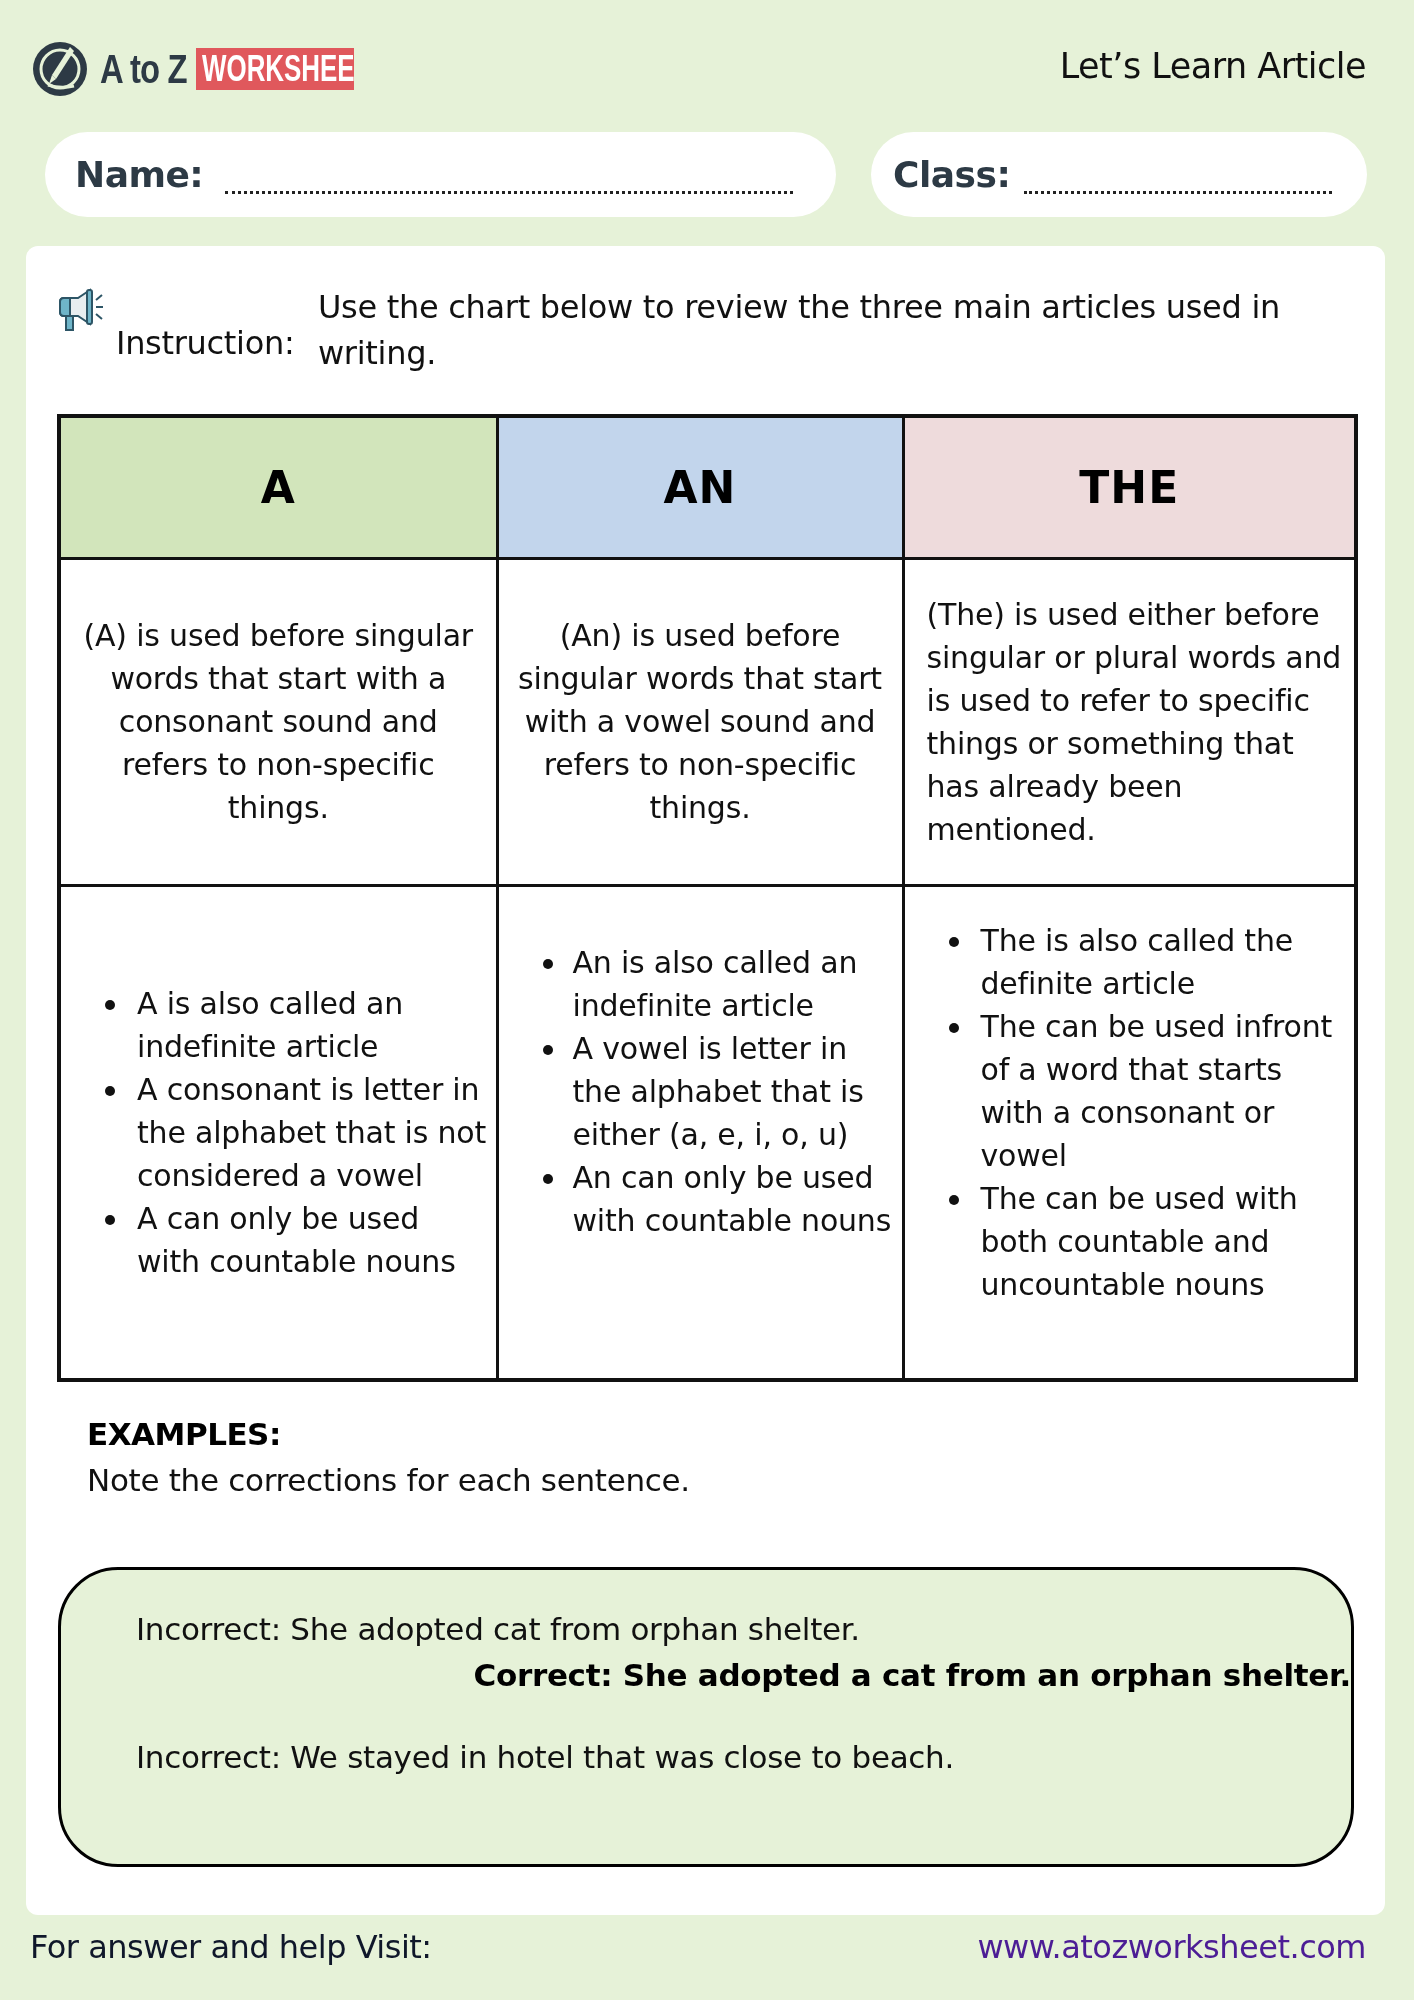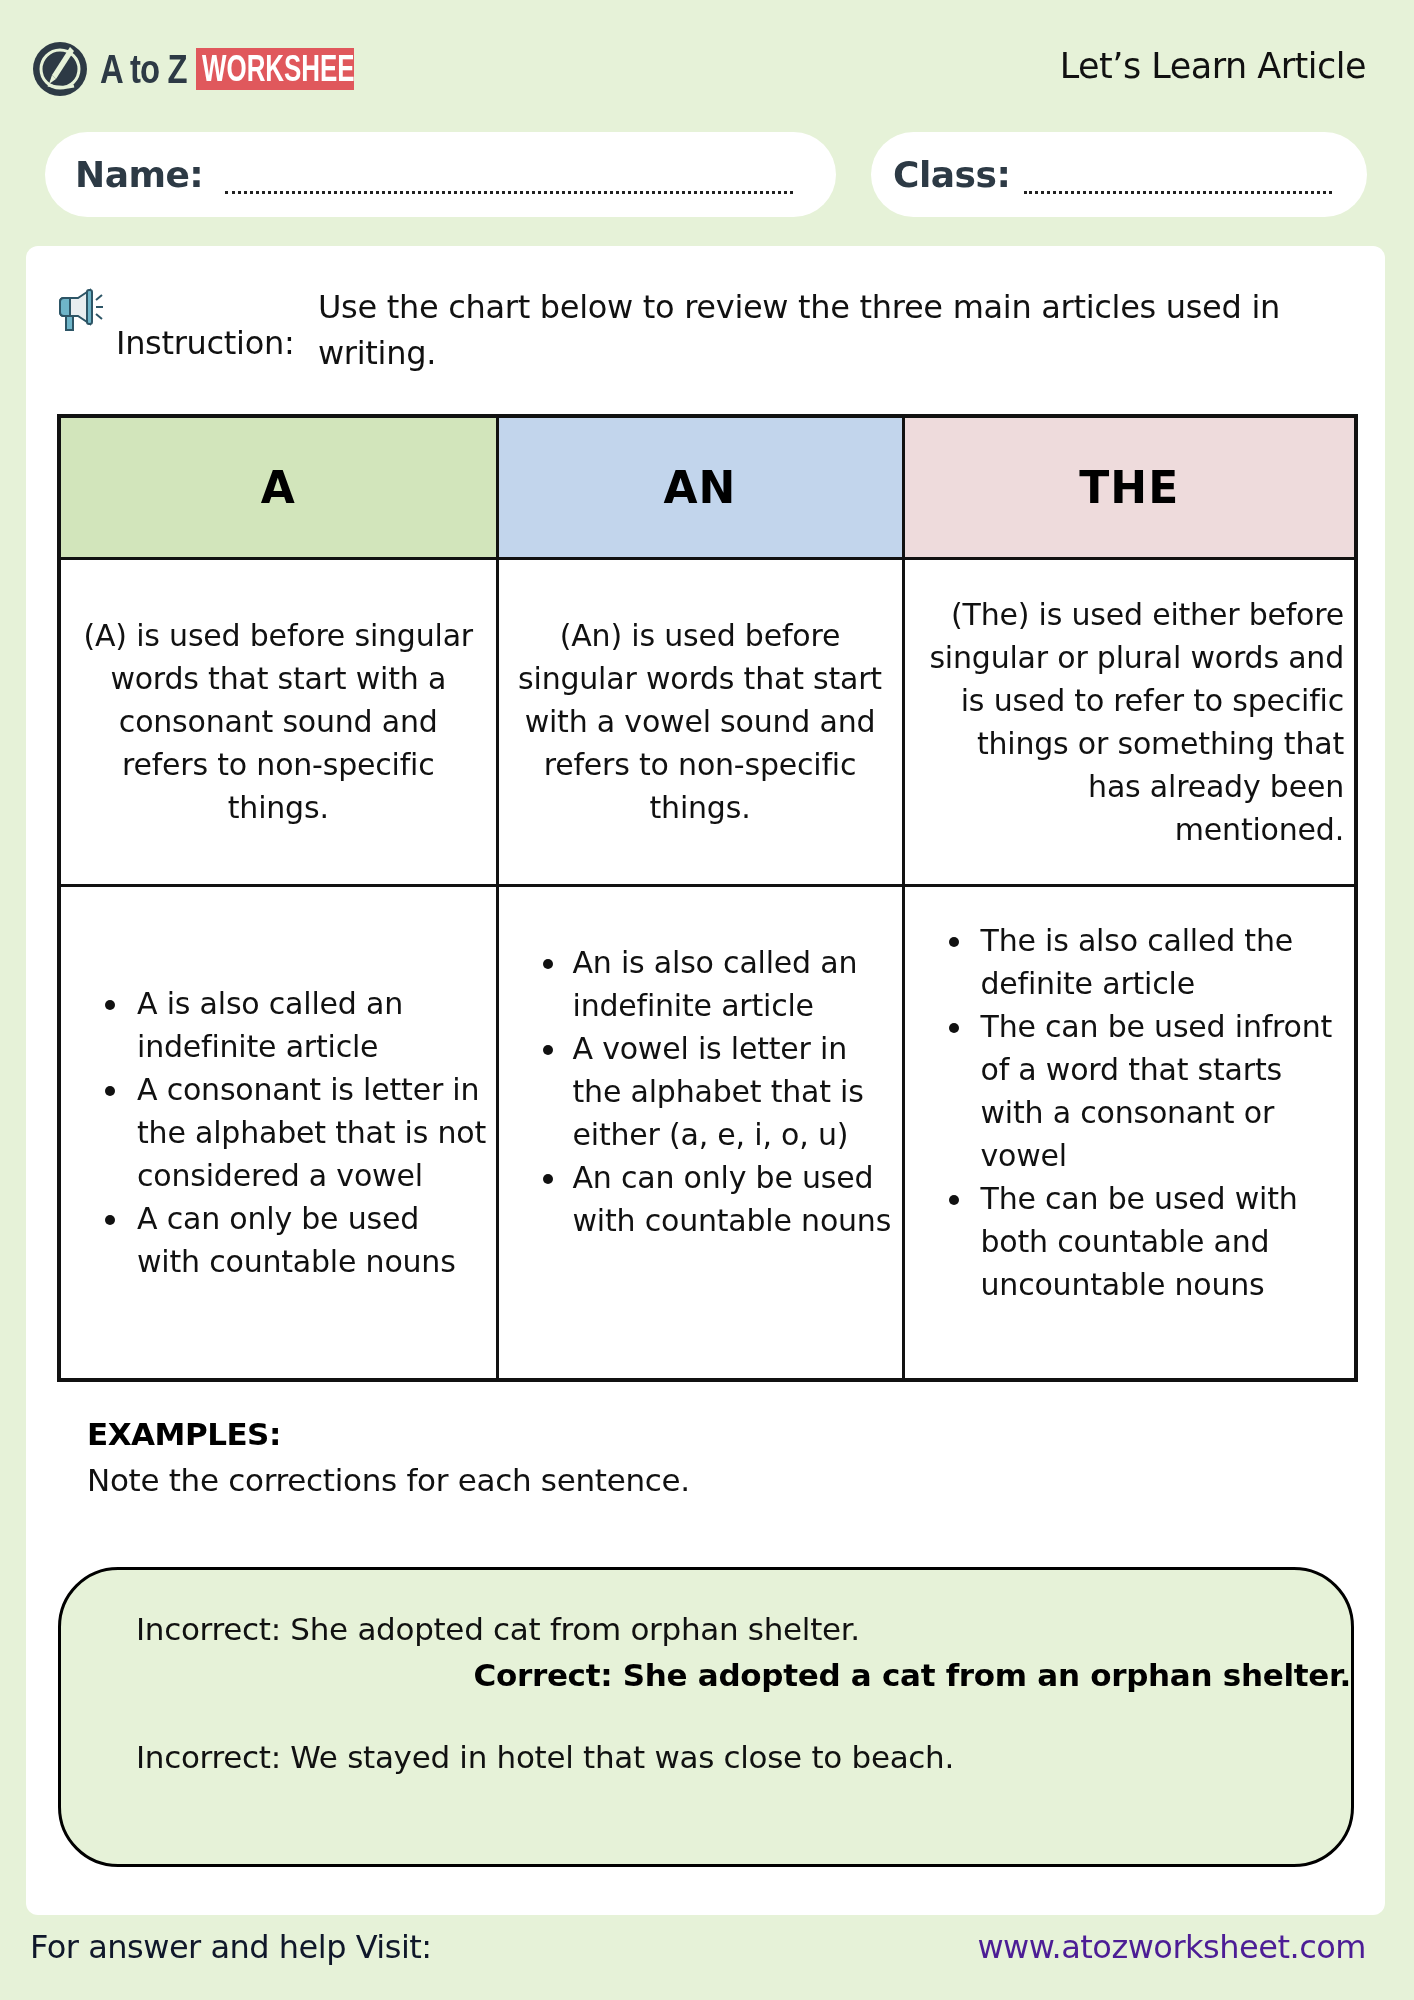--- a/index.html
+++ b/index.html
@@ -88,21 +88,21 @@
   .col-the { width: 453px; }
   th.h-a { background: #d2e5bb; }
   th.h-an { background: #c2d5ec; }
   th.h-the { background: #eedbdc; }
   tr.def-row td { height: 327px; }
   tr.notes-row td { height: 495px; }
   td.def {
     font-size: 30px; line-height: 43px; text-align: center; padding: 0 18px;
     vertical-align: middle; letter-spacing: -0.2px; color: #111;
   }
-  td.def.left { text-align: right; padding-left: 22px; padding-right: 10px; }
+  td.def.left { text-align: left; padding-left: 22px; padding-right: 10px; }
   td.notes { vertical-align: middle; padding: 0 8px 0 0; }
   td.notes.top { vertical-align: top; padding-top: 32px; }
   td.notes ul { list-style: none; }
   td.notes li {
     position: relative; padding-left: 76px;
     font-size: 30px; line-height: 43px; letter-spacing: -0.2px; color: #111;
   }
   td.notes li::before {
     content: ""; position: absolute; left: 44px; top: 18px;
     width: 10px; height: 10px; border-radius: 50%; background: #111;

